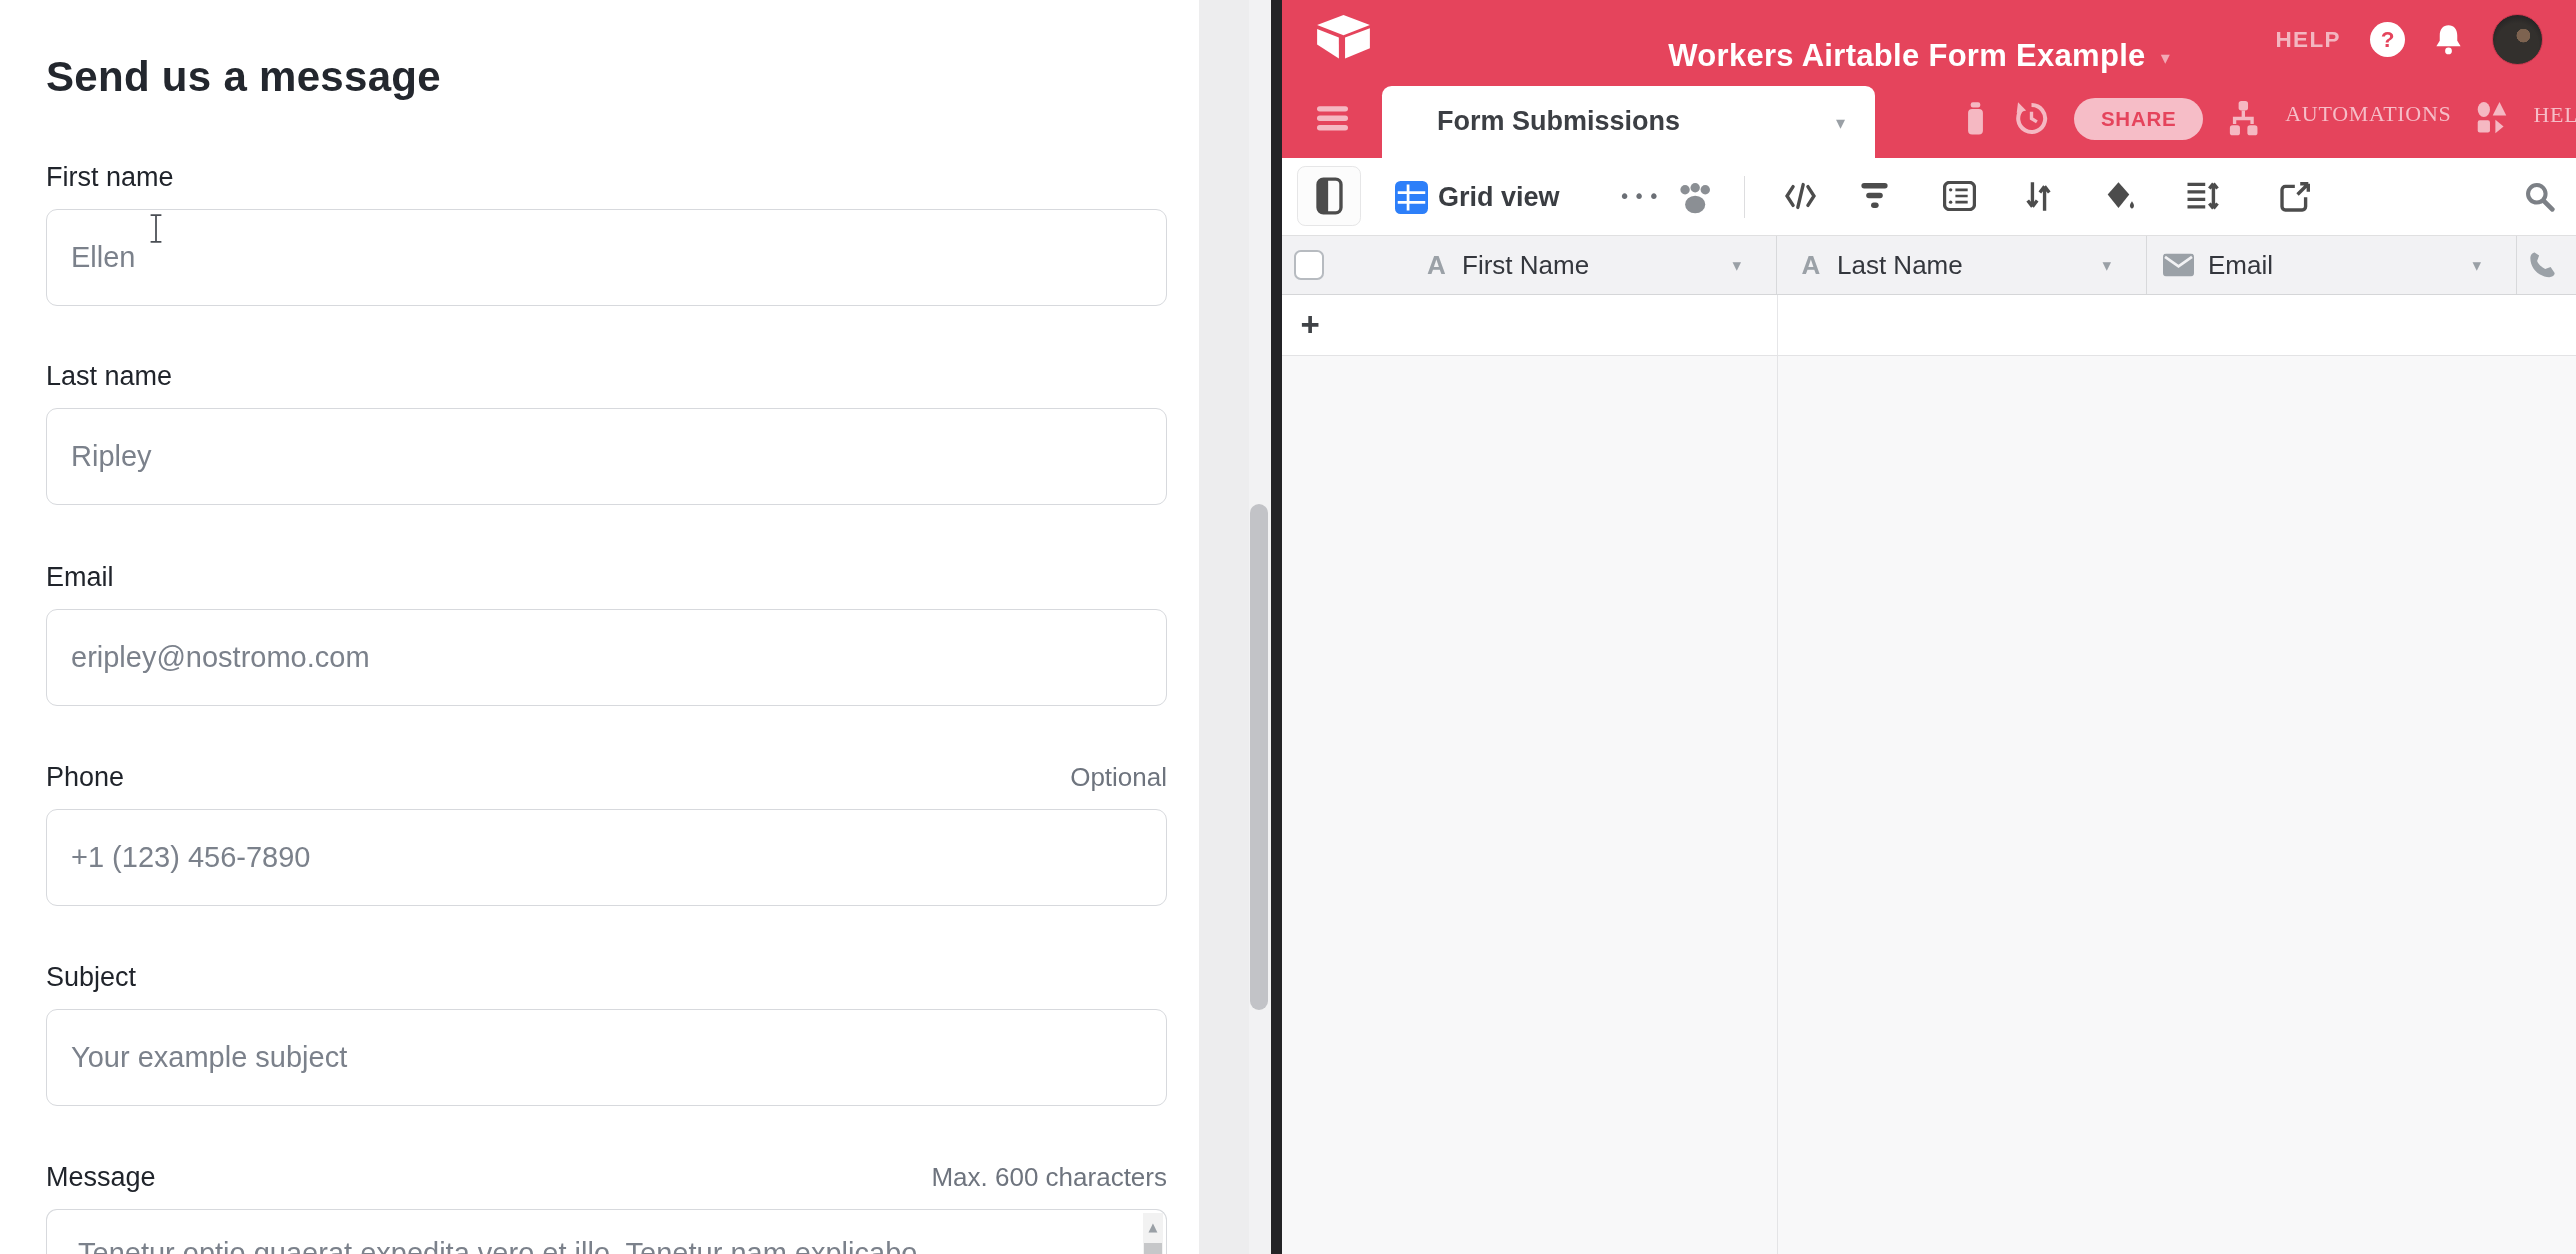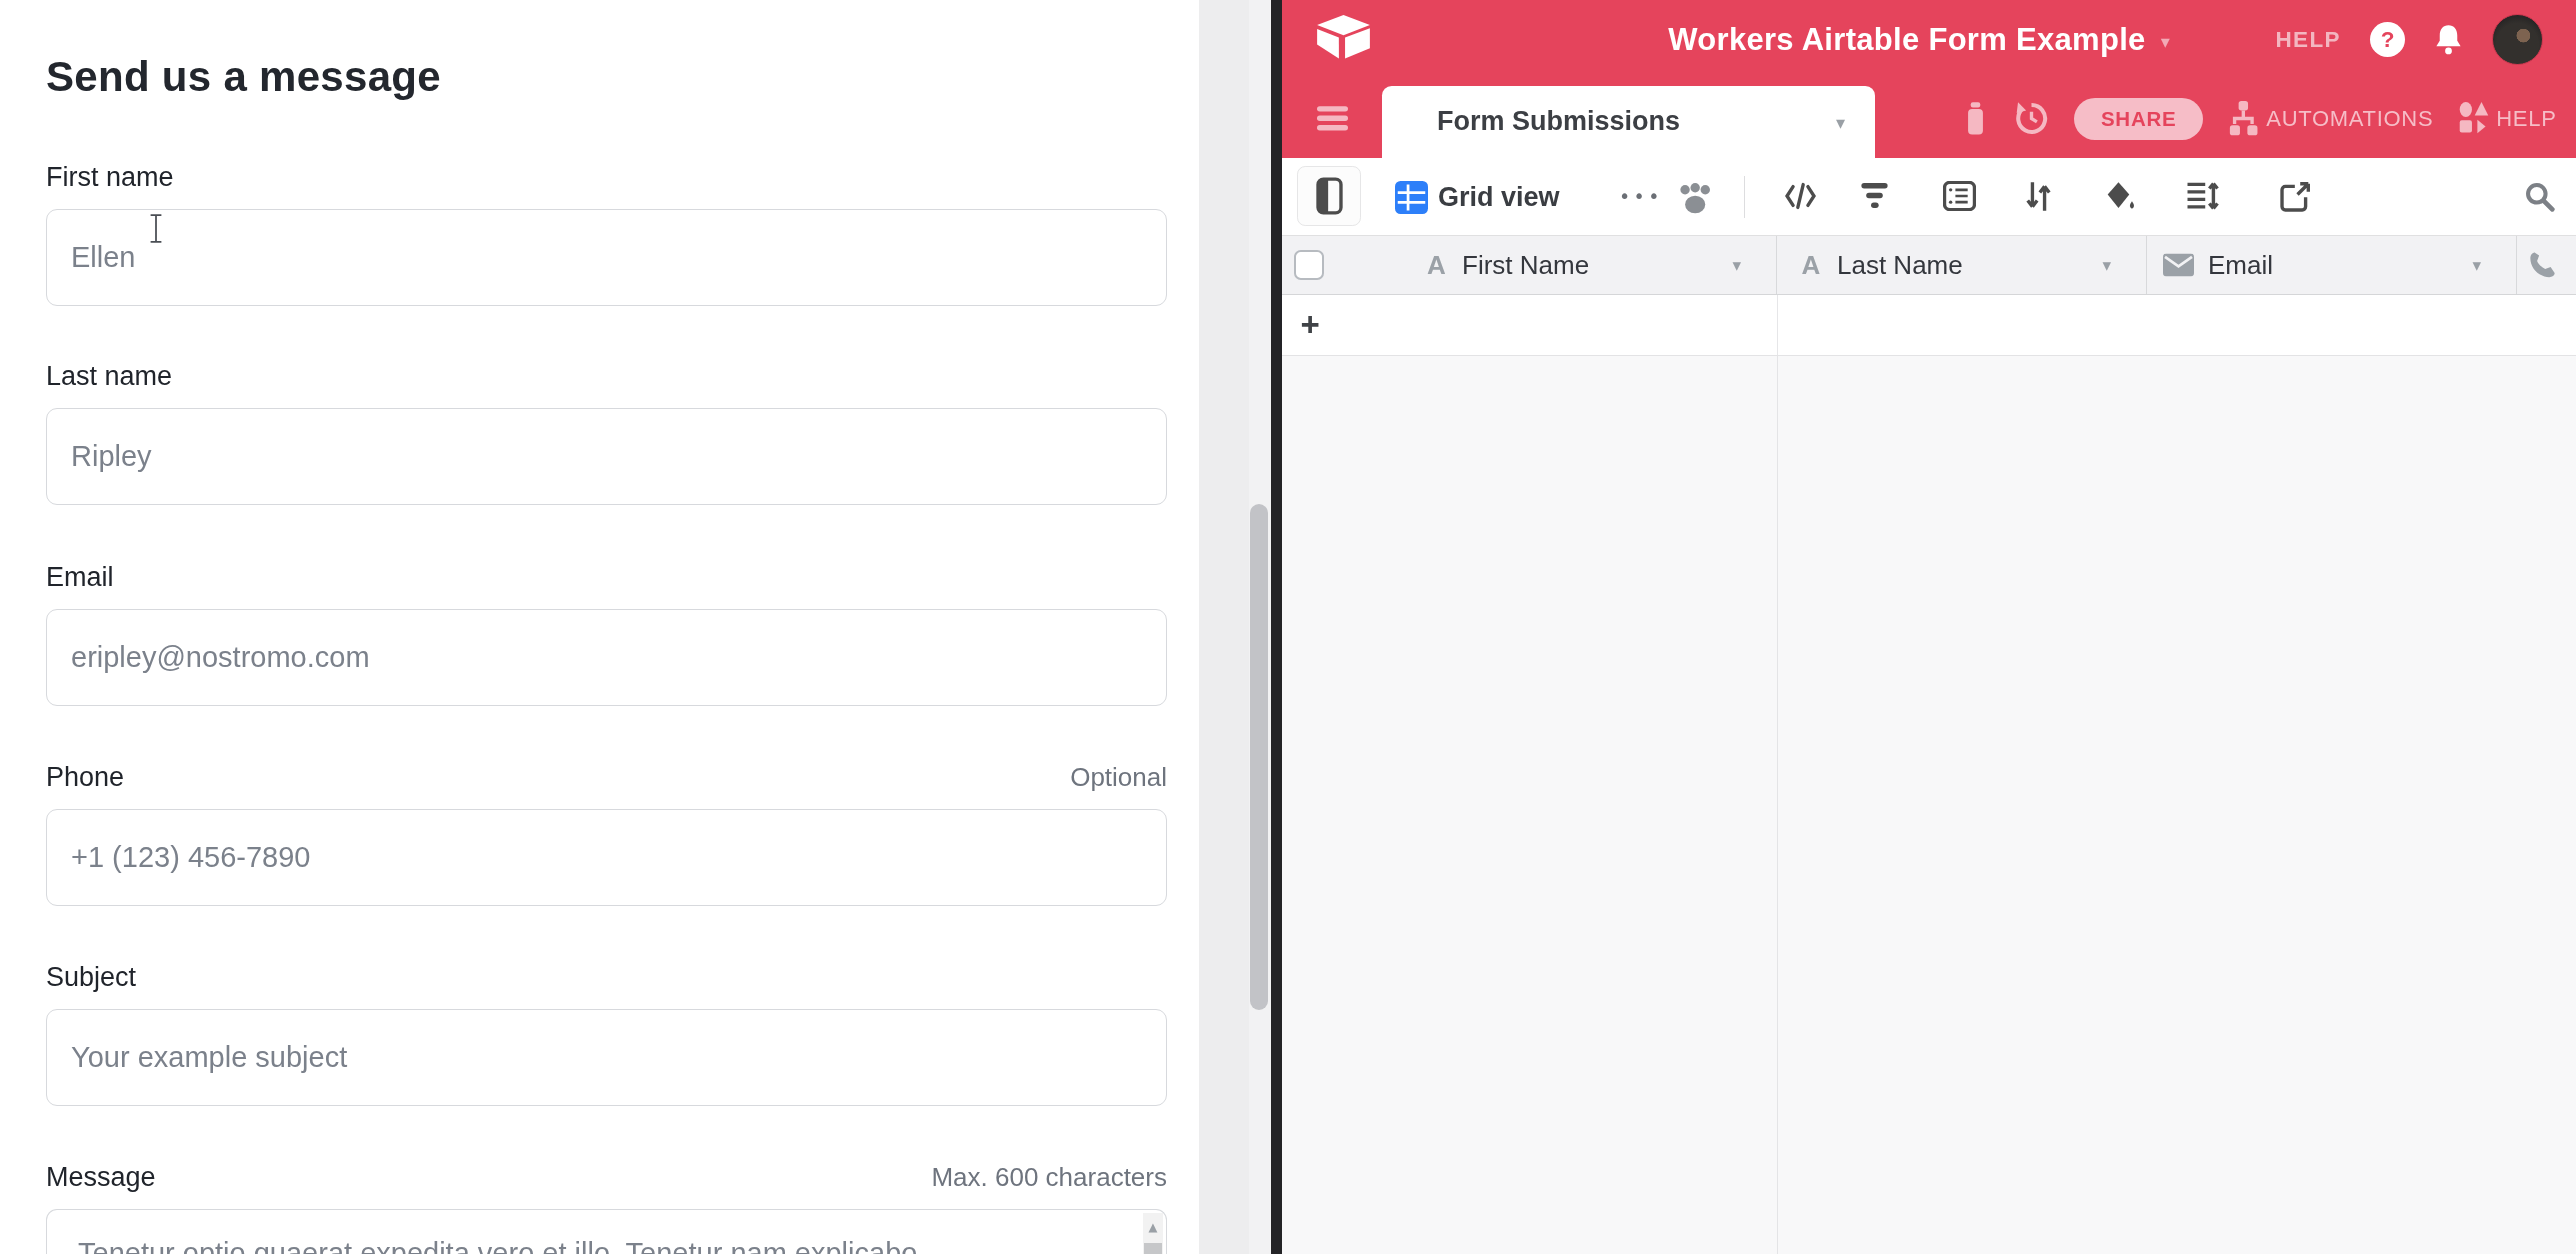--- a/index.html
+++ b/index.html
@@ -27,21 +27,21 @@
   .ibeam { position:absolute; left:147px; top:213px; }
   .page-gutter { position:absolute; left:1199px; top:0; width:50px; height:1255px; background:#ededee; }
   .page-track { position:absolute; left:1249px; top:0; width:22px; height:1255px; background:#f2f2f3; }
   .page-thumb { position:absolute; left:1250px; top:504px; width:18.4px; height:506px; background:#c2c3c7; border-radius:9.6px; }
   .win-divider { position:absolute; left:1271px; top:0; width:11px; height:1255px; background:#232326; }
 
   
   .at { position:absolute; left:1282px; top:0; width:1294px; height:1255px; background:#f8f8f9; }
   .at-topbar { position:absolute; left:0; top:0; width:100%; height:79px; background:#e5445c; }
   .at-logo { position:absolute; left:35px; top:15px; }
-  .at-titlewrap { position:absolute; left:637px; top:0; height:79px; transform:translateX(-50%);
+  .at-titlewrap { position:absolute; left:637px; top:16px; height:79px; transform:translateX(-50%);
                   display:flex; align-items:center; gap:15px; }
   .at-title { font-size:31px; font-weight:600; color:#ffffff; letter-spacing:0.3px; white-space:nowrap; }
   .at-title-caret { font-family:"DejaVu Sans", sans-serif; font-size:18px; color:#f2a9b5; padding-top:4.1px; }
   .at-topright { position:absolute; right:33px; top:0; height:79px; display:flex; align-items:center; gap:29px; }
   .at-help { font-size:22.5px; font-weight:600; letter-spacing:1.4px; color:#f3b6c0; }
   .at-qcircle { width:35px; height:35px; border-radius:50%; background:#ffffff; display:flex; align-items:center; justify-content:center;
                 font-size:22.5px; font-weight:700; color:#e5445c; }
   .at-avatar { width:51px; height:51px; border-radius:50%;
                background: radial-gradient(circle at 62% 42%, #7d6350 0 16%, transparent 17%),
                            radial-gradient(circle at 50% 60%, #33302d 0 55%, #17161a 100%);
@@ -50,21 +50,21 @@
   .at-tabbar { position:absolute; left:0; top:79px; width:100%; height:79px; background:#e5445c; }
   .at-burger { position:absolute; left:35px; top:27px; }
   .at-tab { position:absolute; left:100px; top:6.8px; width:493px; height:72px; background:#ffffff; border-radius:9.6px 9.6px 0 0; }
   .at-tab-label { position:absolute; left:55px; top:0; height:100%; display:flex; align-items:center;
                   font-size:27px; font-weight:600; color:#3c3f44; }
   .at-tab-caret { position:absolute; right:30px; top:50%; transform:translateY(-50%);
                   font-family:"DejaVu Sans", sans-serif; font-size:18px; color:#9aa0a6; }
   .at-actions { position:absolute; left:680px; top:0; height:79px; display:flex; align-items:center; gap:26px; }
   .at-pill { height:42px; padding:0 27px; border-radius:22px; background:#f6bdc7; display:flex; align-items:center;
              font-size:20.5px; font-weight:700; letter-spacing:0.7px; color:#e5445c; }
-  .at-actgroup { display:flex; align-items:center; gap:7px; }
+  .at-actgroup { display:flex; align-items:flex-start; gap:26px;font-family:Liberation Serif, serif; }
   .at-actlabel { font-size:22px; font-weight:500; letter-spacing:0.7px; color:#f6bdc7; }
 
   .at-toolbar { position:absolute; left:0; top:158px; width:100%; height:78px; background:#ffffff; border-bottom:1.4px solid #e0e0e1;padding-left:28px; }
   .at-toggle { position:absolute; left:15px; top:7.5px; width:64px; height:60px; background:#fcfcfc;
                border:1.4px solid #e6e6e7; border-radius:8.2px; display:flex; align-items:center; justify-content:center; }
   .tb { position:absolute; top:22.5px; }
   .at-gridlabel { position:absolute; left:156px; top:0; height:78px; display:flex; align-items:center;
                   font-size:27px; font-weight:600; color:#3a3d42; }
   .at-ellipsis { position:absolute; left:337px; top:0; height:75px; display:flex; align-items:center;
                  font-family:"DejaVu Sans", sans-serif; font-size:19px; letter-spacing:3.4px; color:#6b6f75; }

